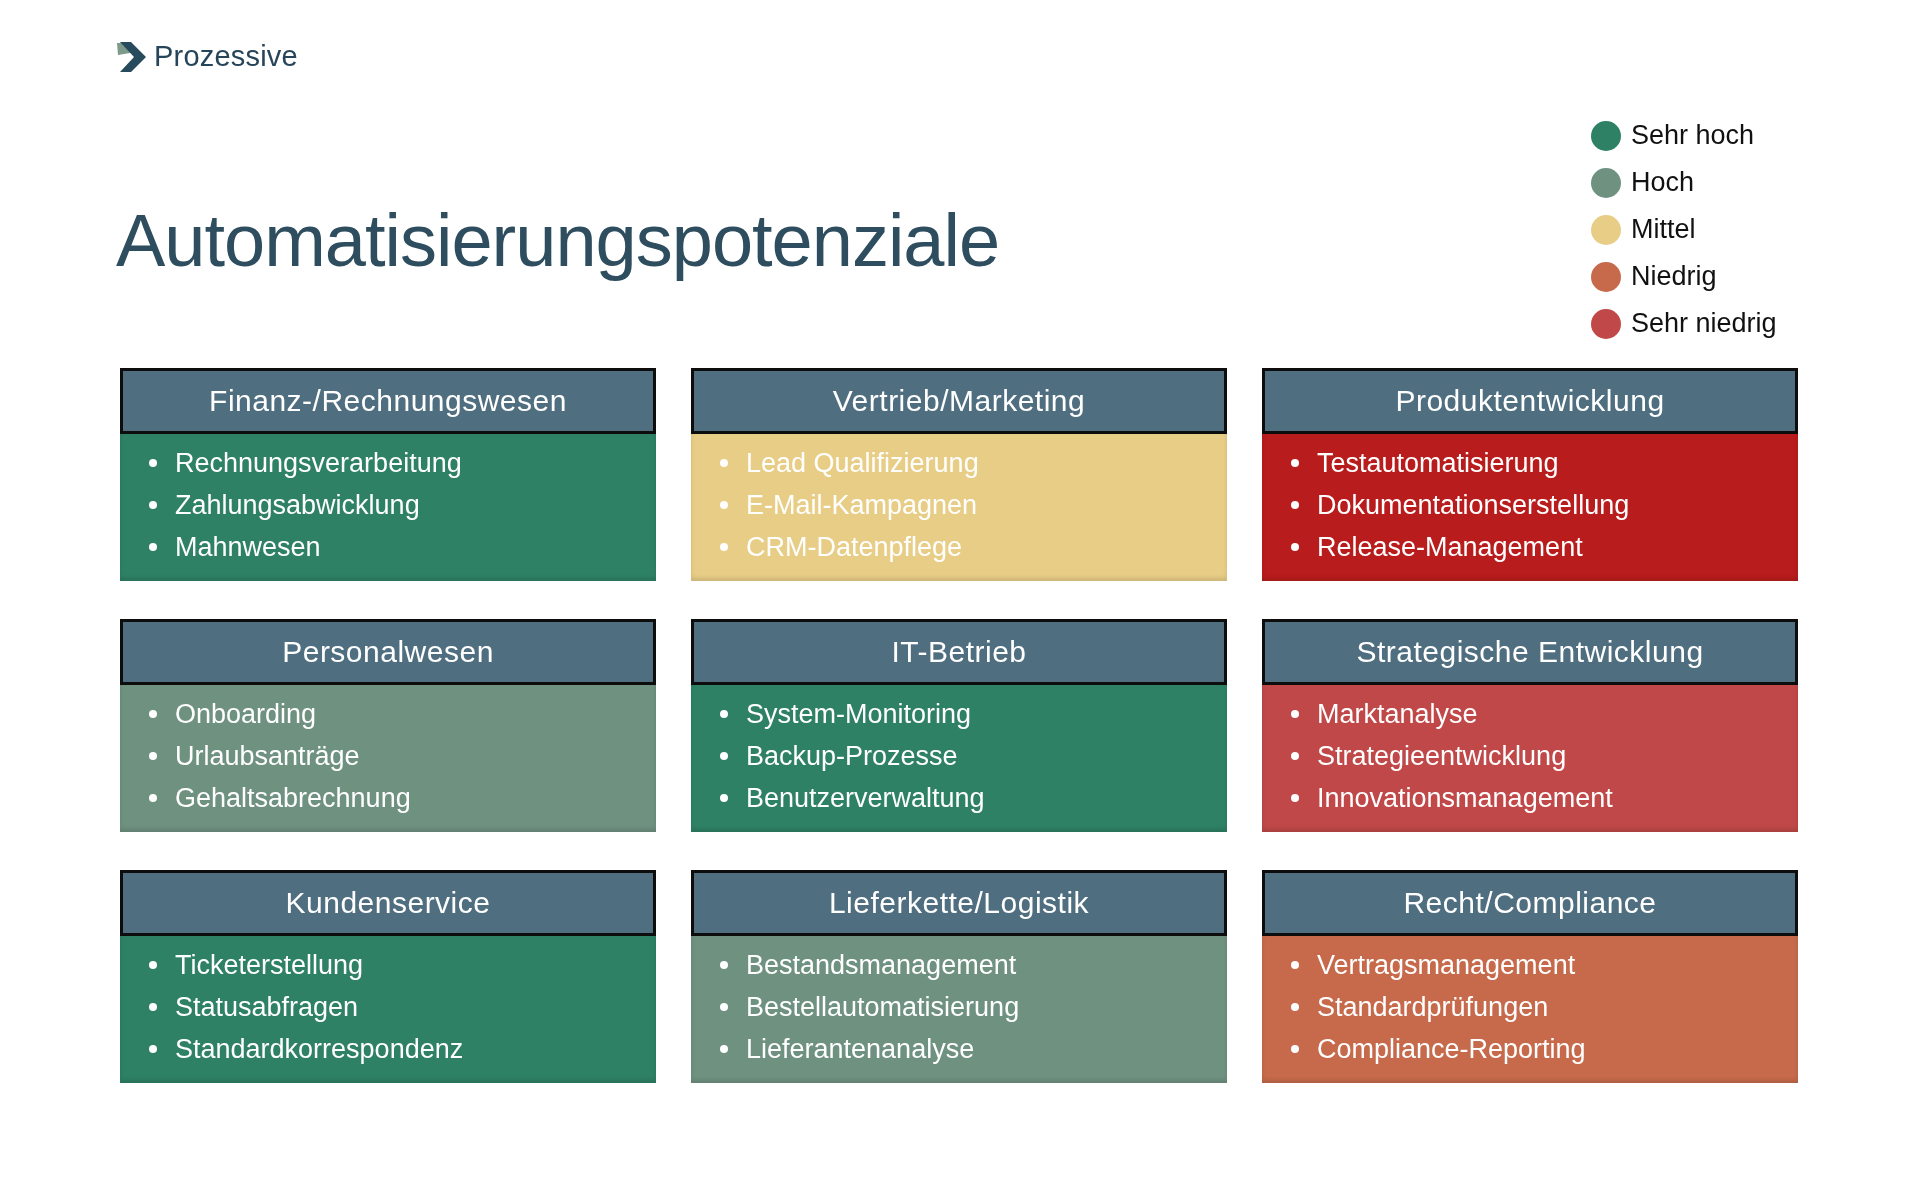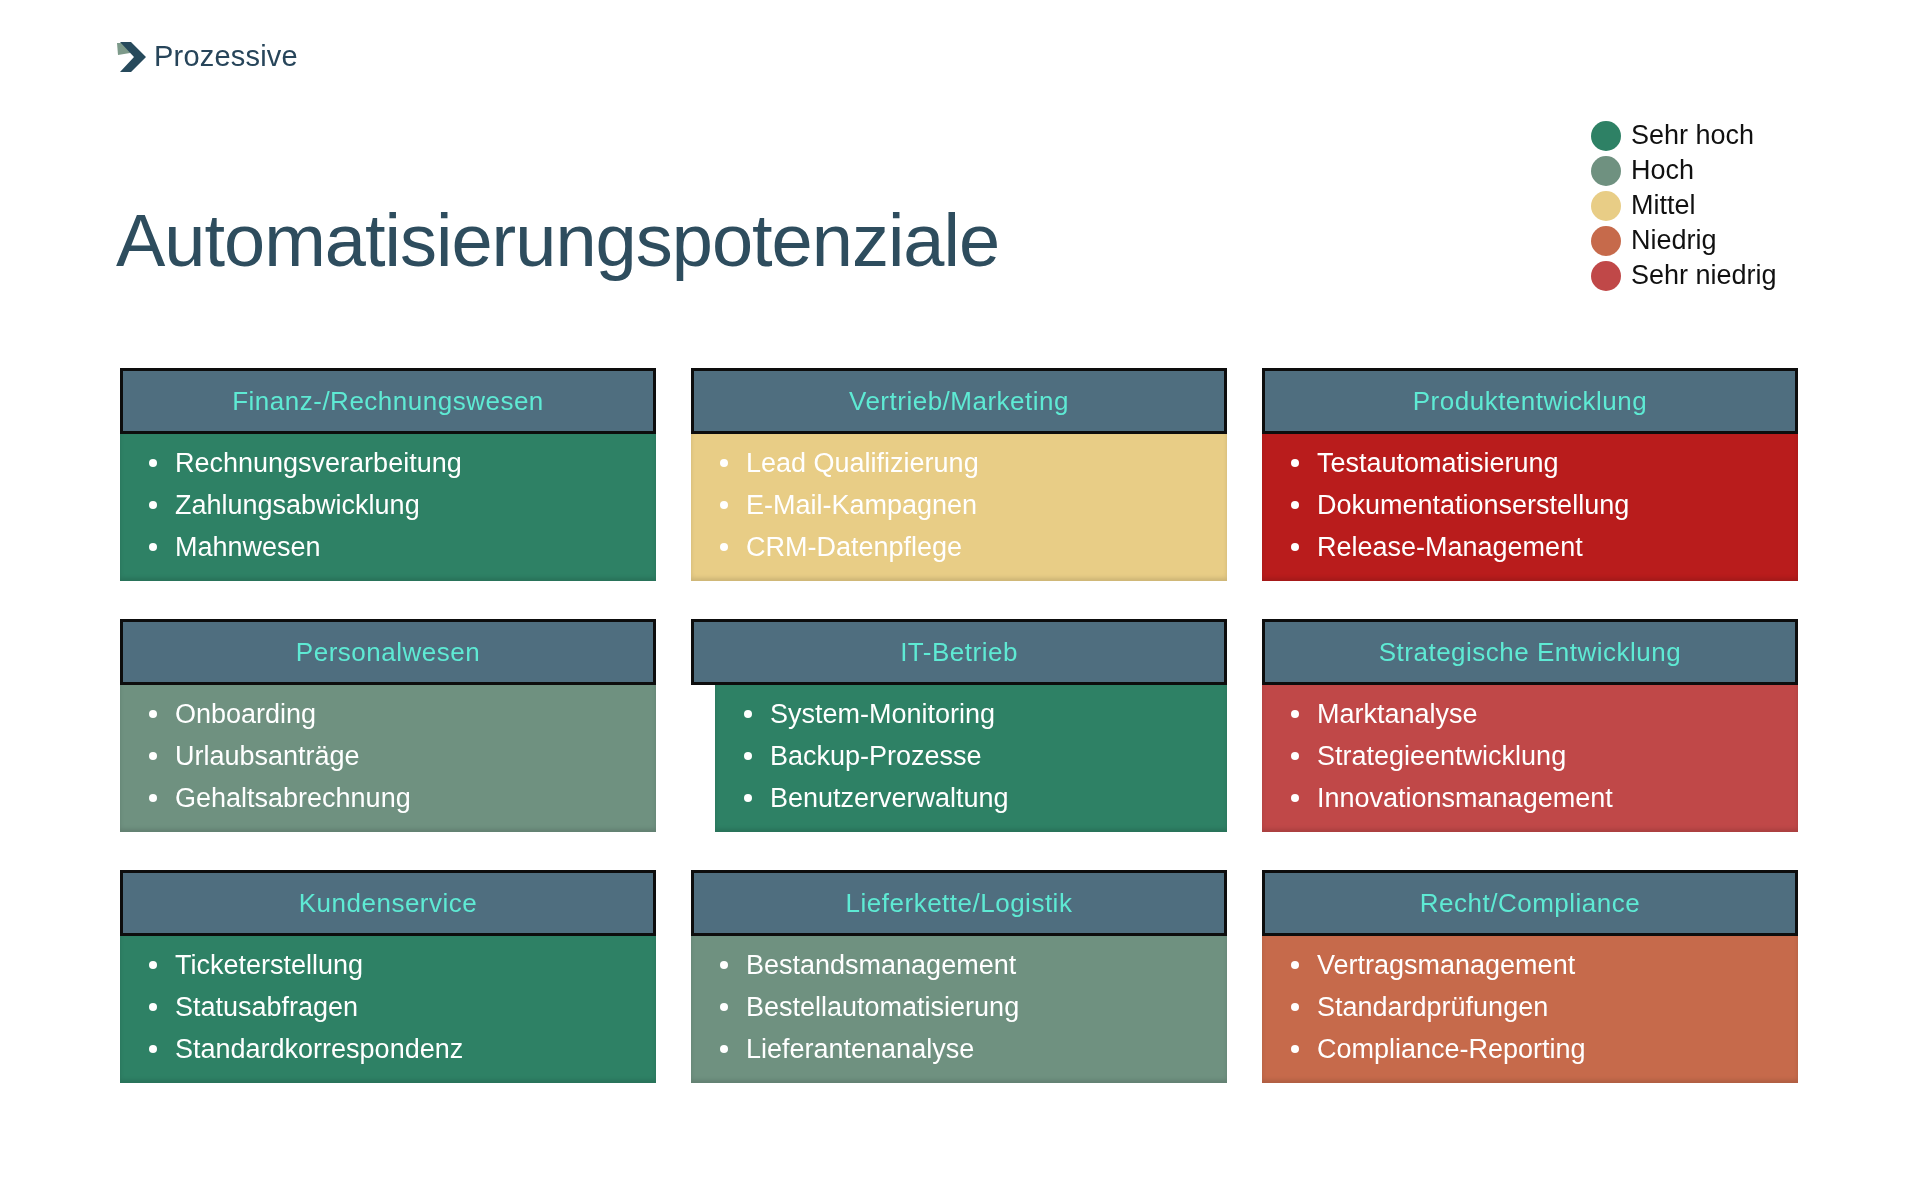--- a/index.html
+++ b/index.html
@@ -13,38 +13,38 @@
   .logo svg{display:block;}
   .logo-text{font-size:29px;font-weight:500;color:#27455a;letter-spacing:0.2px;}
 
   
   .title{
     position:absolute;left:116px;top:198px;
     font-size:74px;font-weight:300;letter-spacing:-1px;color:#2e4d5e;
   }
 
   
-  .legend{position:absolute;left:1591px;top:120px;display:flex;flex-direction:column;gap:4px;}
+  .legend{position:absolute;left:1591px;top:120px;display:flex;flex-direction:column;gap:16px;}
   .legend-row{display:flex;align-items:center;gap:10px;height:31px;}
   .legend-dot{width:30px;height:30px;border-radius:50%;flex:0 0 auto;}
   .legend-label{font-size:27px;color:#111;white-space:nowrap;}
 
   
   .grid{
     position:absolute;left:120px;top:368px;
     display:grid;grid-template-columns:repeat(3,536px);
     column-gap:35px;row-gap:38px;
   }
   .card{width:536px;height:213px;}
   .card-header{
     box-sizing:border-box;height:66px;border:3px solid #0d0d0d;
     background:#4f6e7f;display:flex;align-items:center;justify-content:center;
   }
   .card-header span{
-    color:#5eead4;font-size:26px;font-weight:300;letter-spacing:0.5px;white-space:nowrap;
+    color:#ffffff;font-size:30px;font-weight:300;letter-spacing:0.5px;white-space:nowrap;
   }
   .card-body{
     box-sizing:border-box;height:147px;padding:8px 12px 0 29px;
     display:flex;flex-direction:column;
     box-shadow:inset 0 -3px 4px rgba(0,0,0,0.12);
   }
   .bullet-item{display:flex;align-items:center;height:42px;gap:18px;}
   .bullet-dot{width:8px;height:8px;border-radius:50%;background:#ffffff;flex:0 0 auto;}
   .bullet-item span{color:#ffffff;font-size:27px;font-weight:400;white-space:nowrap;}
 </style>
@@ -167,21 +167,21 @@
             <span class="bullet-dot"></span>
             <span>Gehaltsabrechnung</span>
           </div>
       </div>
     </div>
 
     <div class="card">
       <div class="card-header">
         <span>IT-Betrieb</span>
       </div>
-      <div class="card-body" style="background-color: rgb(46, 129, 101); margin-left: 24px;">
+      <div class="card-body" style="background-color: rgb(46, 129, 101);">
         <div class="bullet-item">
             <span class="bullet-dot"></span>
             <span>System-Monitoring</span>
           </div>
         <div class="bullet-item">
             <span class="bullet-dot"></span>
             <span>Backup-Prozesse</span>
           </div>
         <div class="bullet-item">
             <span class="bullet-dot"></span>

